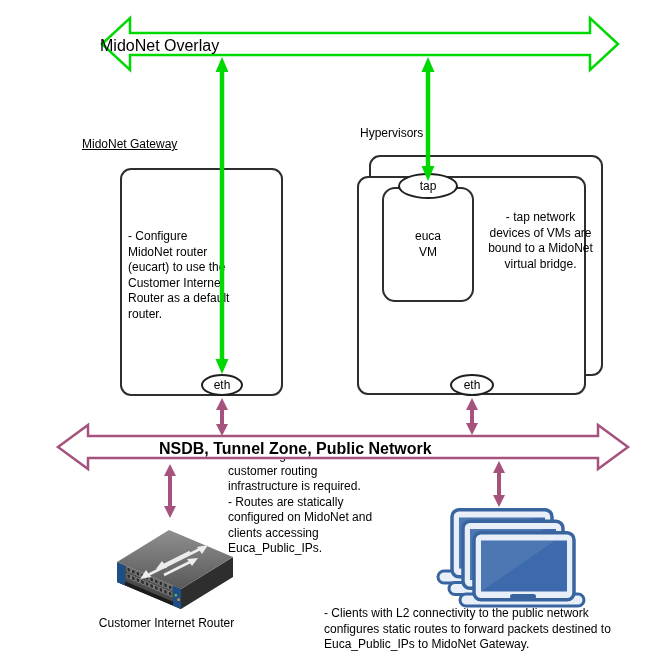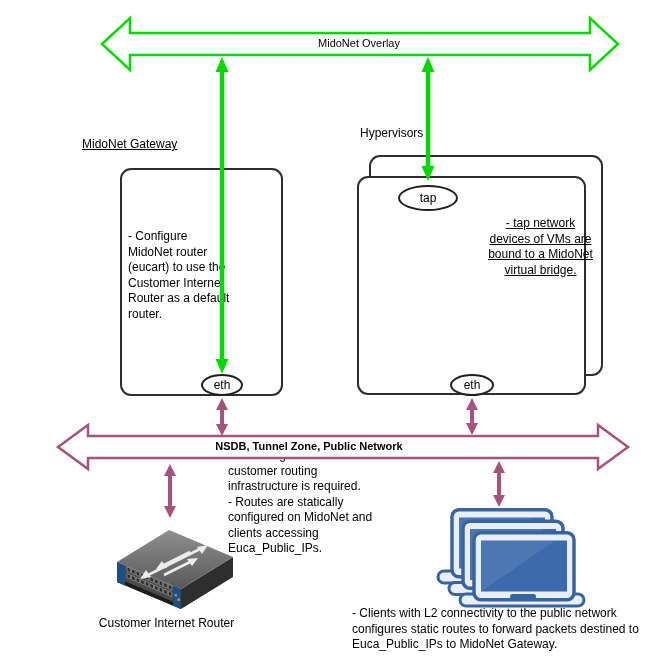--- a/index.html
+++ b/index.html
@@ -14,53 +14,57 @@
   .port{
     position:absolute;background:#fff;border:2px solid #1f1f1f;border-radius:50%;
     display:flex;align-items:center;justify-content:center;
     font-size:12px;box-sizing:border-box;
   }
   .note{
     position:absolute;font-size:12px;line-height:15.5px;white-space:pre;
   }
   .center{text-align:center;}
   .layer{position:absolute;left:0;top:0;pointer-events:none;}
-  .buslabel{position:absolute;font-size:11px;text-align:center;}
+  .buslabel{position:absolute;font-size:16px;text-align:left;}
 </style>
 </head>
 <body>
 
 <div class="canvas">
 
   <div class="box" style="left:369px;top:155px;width:234px;height:221px;"></div>
   <div class="box" style="left:357px;top:176px;width:229px;height:219px;"></div>
 
   <div class="box" style="left:120px;top:168px;width:163px;height:228px;"></div>
 
+  <div class="box" style="left:382px;top:187px;width:92px;height:115px;border-radius:13px;display:flex;align-items:center;justify-content:center;">
+    <div class="note center" style="position:static;">euca
+VM</div>
+  </div>
 
   <div class="note" style="left:82px;top:137px;text-decoration:underline;">MidoNet Gateway</div>
   <div class="note" style="left:347px;top:126px;margin-left:13px;">Hypervisors</div>
   <div class="note" style="left:128px;top:197px;margin-top:32px;">- Configure
 MidoNet router
 (eucart) to use the
 Customer Internet
 Router as a default
 router.</div>
-  <div class="note center" style="left:468px;top:216px;width:145px;text-decoration:underline;">- tap network
+  <div class="note center" style="left:468px;top:210px;width:145px;">- tap network
 devices of VMs are
 bound to a MidoNet
 virtual bridge.</div>
   <div class="note" style="left:228px;top:448px;">- No configuration on the
 customer routing
 infrastructure is required.
 - Routes are statically
 configured on MidoNet and
 clients accessing
 Euca_Public_IPs.</div>
-  <div class="note" style="left:352px;top:606px;">- Clients with L2 connectivity to the public network
+  <div class="note" style="left:324px;top:606px;">- Clients with L2 connectivity to the public network
 configures static routes to forward packets destined to
 Euca_Public_IPs to MidoNet Gateway.</div>
   <div class="note center" style="left:94px;top:616px;width:145px;">Customer Internet Router</div>
 
   <svg class="layer" style="left:116px;top:527px;" width="120" height="84" viewBox="0 0 120 84">
     <defs>
       <linearGradient id="topg" x1="0" y1="0" x2="0" y2="1">
         <stop offset="0" stop-color="#8f8f8f"></stop>
           <stop offset="1" stop-color="#585858"></stop>
       </linearGradient>
@@ -123,21 +127,21 @@
     </g>
     <g transform="translate(22,23)">
       <rect x="2" y="63" width="124" height="12" rx="6" style="fill:var(--laptop-light);stroke:var(--laptop-blue)" stroke-width="3"></rect>
       <rect x="16" y="1.8" width="100" height="67" rx="7" style="fill:var(--laptop-light);stroke:var(--laptop-blue)" stroke-width="3.5"></rect>
       <rect x="23" y="9.5" width="86" height="51" style="fill:var(--laptop-screen)"></rect>
       <polygon points="23,60.5 23,9.5 97,9.5" fill="#ffffff" opacity="0.09"></polygon>
       <rect x="52" y="63" width="26" height="5" rx="2.5" style="fill:var(--laptop-blue)"></rect>
     </g>
   </svg>
 
-  <div class="port" style="left:398px;top:185px;width:60px;height:26px;">
+  <div class="port" style="left:398px;top:173px;width:60px;height:26px;">
       <span>tap</span>
     </div>
   <div class="port" style="left:450px;top:374px;width:44px;height:22px;">
       <span>eth</span>
     </div>
   <div class="port" style="left:201px;top:374px;width:42px;height:22px;">
       <span>eth</span>
     </div>
 
   <svg class="layer" width="669" height="669" viewBox="0 0 669 669">

